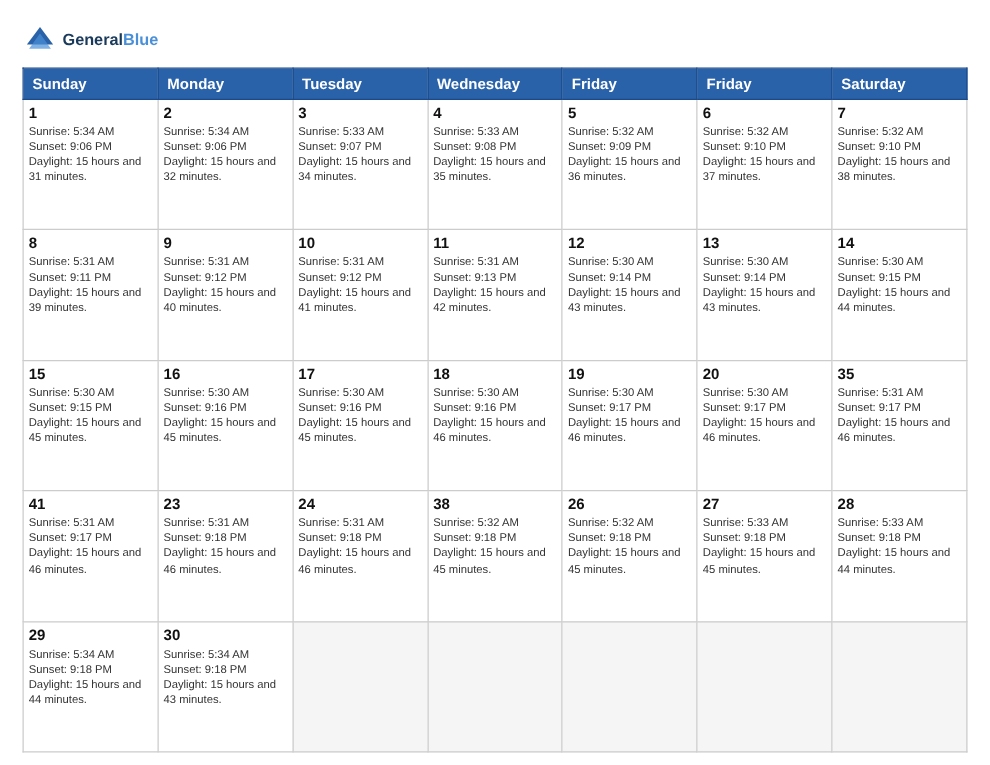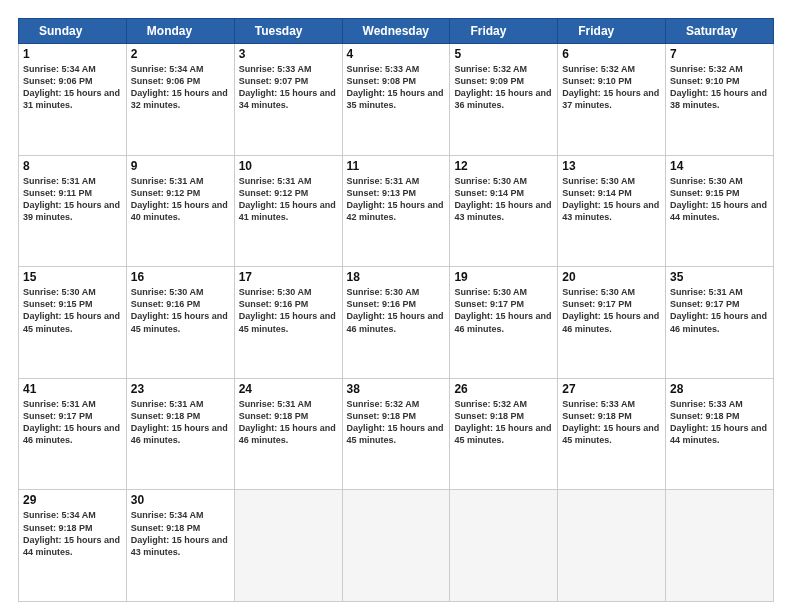--- a/index.html
+++ b/index.html
@@ -58,21 +58,21 @@
       border: 1px solid #ccc;
       border-collapse: collapse;
       width: 100%;
       table-layout: fixed;
     }
     .calendar th {
       background: #2962a8;
       color: #fff;
       font-size: 12px;
       font-weight: bold;
-      padding: 5px 20px;
+      padding: 5px 7px;
       text-align: left;
       border: 1px solid #1a4a8a;
     }
     .calendar td {
       vertical-align: top;
       padding: 3px 4px;
       border: 1px solid #ccc;
       font-size: 9.5px;
       color: #333;
       background: #fff;
@@ -85,27 +85,41 @@
       font-size: 12px;
       font-weight: bold;
       color: #111;
       display: block;
       margin-bottom: 2px;
     }
     .day-info {
       font-size: 9px;
       line-height: 1.35;
       color: #333;
-      font-weight: bold;
     }
   </style>
 </head>
 <body>
 
 <div class="page">
+  <div class="header">
+    <div class="logo">
+      <svg class="logo-icon" viewBox="0 0 32 32">
+        <polygon points="16,4 28,20 4,20" fill="#2962a8"></polygon>
+        <polygon points="16,10 26,24 6,24" fill="#4a90d9" opacity="0.7"></polygon>
+      </svg>
+      <div class="logo-text">
+        <div>General<span>Blue</span></div>
+      </div>
+    </div>
+    <div class="title-block">
+      <div class="month-title"></div>
+      <div class="location"></div>
+    </div>
+  </div>
 
   <table class="calendar" id="cal-table">
     <thead id="cal-head">
         <tr>
           <th>Sunday</th>
           <th>Monday</th>
           <th>Tuesday</th>
           <th>Wednesday</th>
           <th>Friday</th>
           <th>Friday</th>

